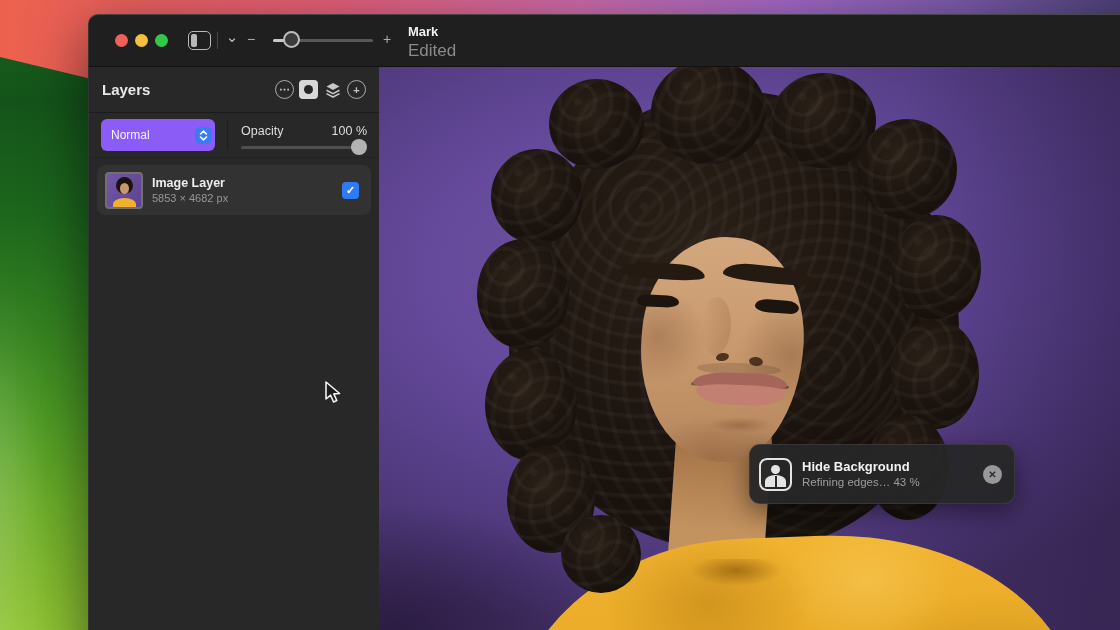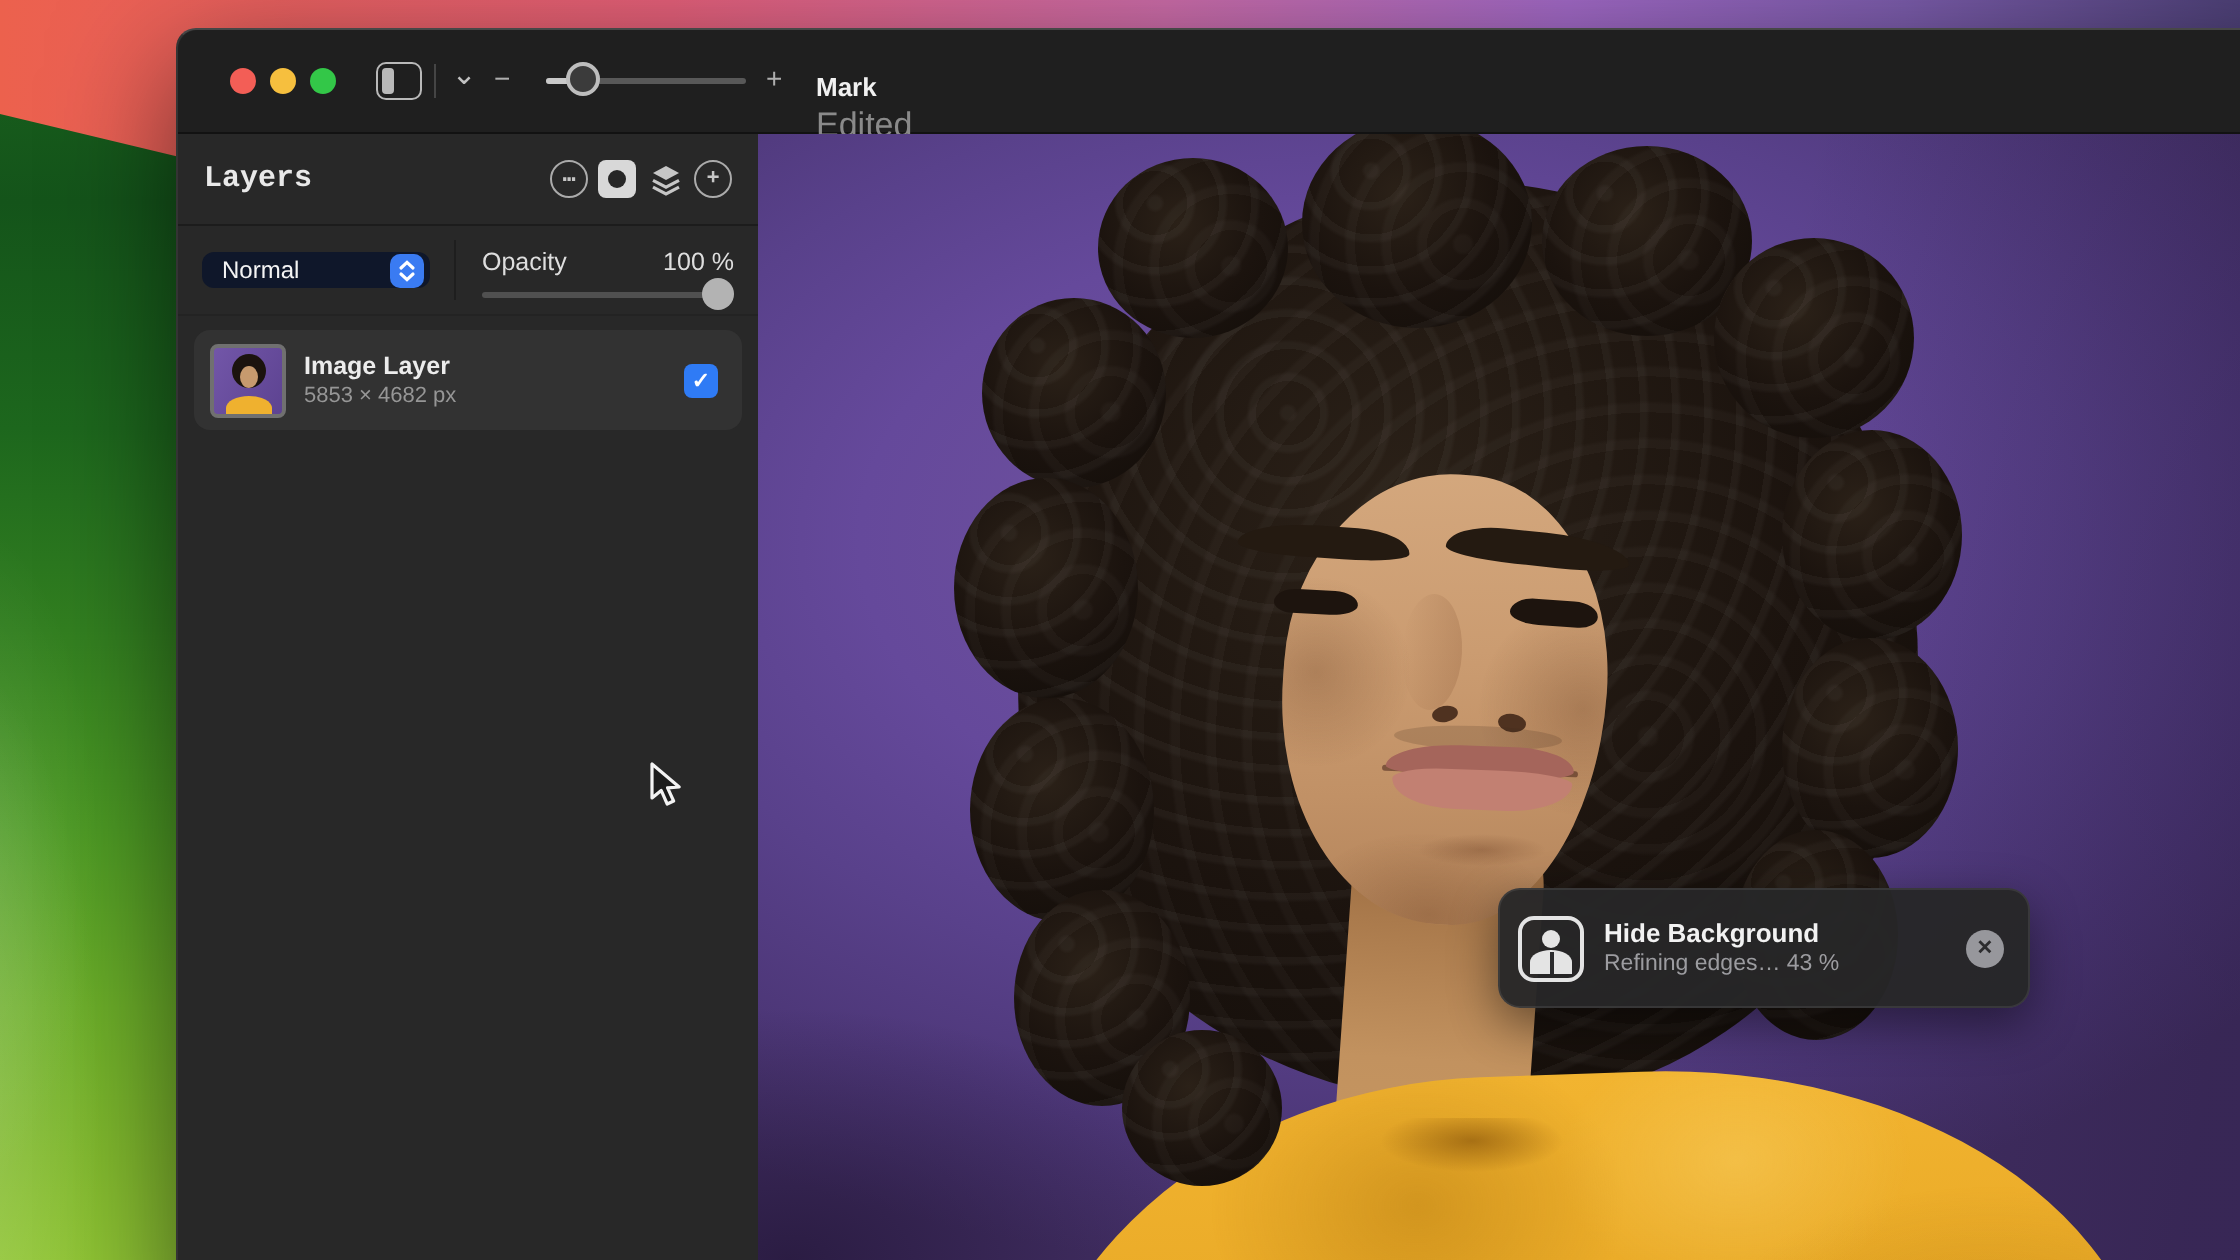--- a/index.html
+++ b/index.html
@@ -34,34 +34,34 @@
   .sb-toggle .pane { position:absolute; left:2px; top:2px; bottom:2px; width:6px; background:#b9b9b9; border-radius:2px; }
   .tb-div { position:absolute; left:128px; top:17px; width:1px; height:17px; background:#454545; }
   .tb-chevron { position:absolute; left:134px; top:13px; width:18px; color:#c2c2c2; font-size:15px; text-align:center; }
   .tb-minus { position:absolute; left:158px; top:16px; color:#aeaeae; font-size:14px; }
   .tb-slider { position:absolute; left:184px; top:24px; width:100px; height:3px; background:#585858; border-radius:2px; }
   .tb-slider .fill { position:absolute; left:0; top:0; bottom:0; width:20%; background:#c9c9c9; border-radius:2px; }
   .tb-knob { position:absolute; left:194px; top:16px; width:17px; height:17px; border-radius:50%;
     background:#3b3b3b; border:2px solid #bdbdbd; }
   .tb-plus { position:absolute; left:294px; top:16px; color:#aeaeae; font-size:14px; }
   .title-wrap { position:absolute; left:319px; top:9px; line-height:1.25; }
-  .doc-title { font-size:13px; font-weight:bold; color:#f1f1f1;margin-top:12px; }
+  .doc-title { font-size:13px; font-weight:bold; color:#f1f1f1; }
   .doc-sub { font-size:17px; color:#8a8a8a; }
 
   
   .sidebar { width:290px; flex:none; background:#282828; position:relative; }
-  .panel-header { height:46px; display:flex; align-items:center; padding:0 13px; border-bottom:1px solid #1c1c1c;font-family:Liberation Mono, monospace; }
+  .panel-header { height:46px; display:flex; align-items:center; padding:0 13px; border-bottom:1px solid #1c1c1c; }
   .panel-title { font-size:15px; font-weight:bold; color:#e9e9e9; }
   .header-icons { margin-left:auto; display:flex; align-items:center; gap:5px; }
   .hicon { width:19px; height:19px; display:flex; align-items:center; justify-content:center; color:#c6c6c6; }
   .hicon.circle { border:1.5px solid #ababab; border-radius:50%; font-size:11px; font-weight:bold; }
   .hicon.mask { background:#d8d8d8; border-radius:4px; }
   .hicon.mask .dot { width:9px; height:9px; border-radius:50%; background:#262626; }
   .blend-row { height:45px; display:flex; align-items:center; padding:0 12px; border-bottom:1px solid #232323; }
-  .dropdown { width:114px; height:18px; background:#0f172a; border-radius:6px;
+  .dropdown { width:114px; height:32px; background:#8b5cf6; border-radius:6px;
     display:flex; align-items:center; padding:0 3px 0 10px; }
   .dropdown .dd-label { font-size:12px; color:#f4f4f4; }
   .dd-caret { margin-left:auto; width:17px; height:17px; border-radius:5px; background:#3a7bf2;
     display:flex; align-items:center; justify-content:center; }
   .v-sep { width:1px; height:30px; background:#1e1e1e; margin:0 13px 0 12px; }
   .opacity-block { flex:1; padding-top:2px; }
   .op-row { display:flex; font-size:12.5px; color:#dedede; margin-bottom:8px;gap:40px; }
   .op-val { margin-left:auto; }
   .op-track { position:relative; height:3px; background:#505050; border-radius:2px; margin-right:2px; }
   .op-knob { position:absolute; right:-2px; top:-7px; width:16px; height:16px; border-radius:50%; background:#b3b3b3; }

